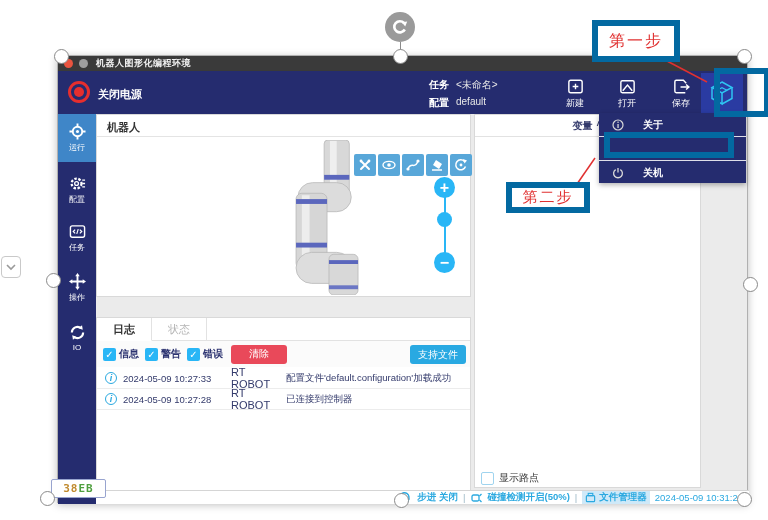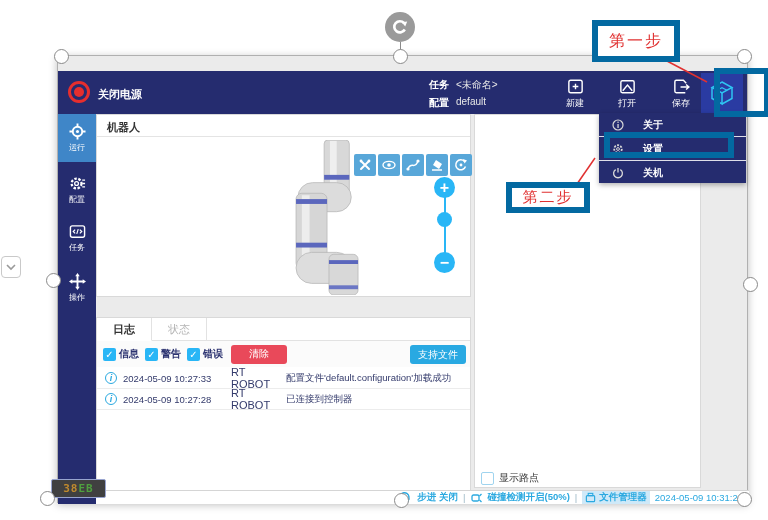--- a/index.html
+++ b/index.html
@@ -83,21 +83,21 @@
   .pbtn.lit { border:2px solid #ffffff; color:#ffffff; }
 
   
   #statusbar { left:38px; top:434px; width:653px; height:14px; background:#fff; border-top:1px solid #d5d5d5;
     display:flex; align-items:center; justify-content:flex-end; padding-right:6px; gap:5px; font-size:9.5px; }
   .sb-txt { color:#2ba9e0; font-weight:bold; }
   .sb-sep { color:#9db8c6; }
   #fm-chip { background:#cfe9f8; display:flex; align-items:center; gap:3px; padding:0 3px; height:13px; }
   #sb-time { color:#2ba9e0; }
 
-  #badge { left:-7px; top:423px; width:55px; height:19px; background:#404040; border:1px solid #98a4cf; border-radius:2px;
+  #badge { left:-7px; top:423px; width:55px; height:19px; background:#ffffff; border:1px solid #98a4cf; border-radius:2px;
     display:flex; align-items:center; justify-content:center; font-family:"DejaVu Sans Mono",monospace; font-size:11px; font-weight:bold; letter-spacing:1px; }
   #badge .p1 { color:#c08a2e; } #badge .p2 { color:#4f9f3f; }
 
   
   #dropdown { left:541px; top:57px; width:147px; height:70px; background:#252c6f; z-index:40; box-shadow:0 2px 5px rgba(0,0,0,.3); }
   .menu-item { position:absolute; left:0; width:147px; height:23px; display:flex; align-items:center; color:#fff; font-size:10px; font-weight:bold;gap:8px; }
   .menu-item .mi { margin-left:13px; margin-right:11px; display:flex; }
   .menu-sep { position:absolute; left:0; width:147px; height:1px; background:rgba(255,255,255,.85); }
 
   
@@ -127,20 +127,25 @@
   </div>
 
   <div class="abs" id="edge-chevron">
     <svg width="10" height="7" viewBox="0 0 10 7">
       <path d="M1,1 L5,5 L9,1" fill="none" stroke="#9a9a9a" stroke-width="1.6"></path>
     </svg>
   </div>
 
   <div class="abs" id="appwin">
 
+    <div class="abs" id="titlebar">
+      <div class="tb-btn tb-close"></div>
+      <div class="tb-btn tb-min"></div>
+      <span id="win-title">机器人图形化编程环境</span>
+    </div>
 
     <div class="abs" id="toolbar">
       <div class="abs" id="power-icon"></div>
       <span class="abs" id="power-label">关闭电源</span>
 
       <span class="abs tk-lab" style="left:371px;top:7px;">任务</span>
       <span class="abs tk-val" style="left:398px;top:7px;">&lt;未命名&gt;</span>
       <span class="abs tk-lab" style="left:371px;top:25px;">配置</span>
       <span class="abs tk-val" style="left:398px;top:25px;">default</span>
 
@@ -203,20 +208,29 @@
       </div>
       <div class="side-item" style="top:150px;">
         <svg width="17" height="17" viewBox="0 0 18 18">
           <path d="M9,3 V15 M3,9 H15" stroke="#fff" stroke-width="2"></path>
           <polygon points="9,0 6.6,3.5 11.4,3.5" fill="#fff"></polygon>
           <polygon points="9,18 6.6,14.5 11.4,14.5" fill="#fff"></polygon>
           <polygon points="0,9 3.5,6.6 3.5,11.4" fill="#fff"></polygon>
           <polygon points="18,9 14.5,6.6 14.5,11.4" fill="#fff"></polygon>
         </svg>
         <span class="lbl">操作</span>
+      </div>
+      <div class="side-item" style="top:200px;">
+        <svg width="17" height="17" viewBox="0 0 18 18">
+          <path d="M3,9 a6,6 0 0 1 10,-4.4" fill="none" stroke="#fff" stroke-width="2.2"></path>
+          <path d="M15,9 a6,6 0 0 1 -10,4.4" fill="none" stroke="#fff" stroke-width="2.2"></path>
+          <polygon points="13.8,1.2 14.6,6 10,4.6" fill="#fff"></polygon>
+          <polygon points="4.2,16.8 3.4,12 8,13.4" fill="#fff"></polygon>
+        </svg>
+        <span class="lbl">IO</span>
       </div>
     </div>
 
     <div class="abs panel" id="robot-panel">
       <span class="abs" id="robot-title">机器人</span>
       <div class="abs" id="robot-head-line"></div>
 
       <svg class="abs" style="left:135px;top:25px;" width="130" height="155" viewBox="0 0 130 160">
         <rect x="93" y="0" width="26" height="58" rx="4" fill="#d8d8d8" stroke="#b6b6b6" stroke-width="0.8"></rect>
         <rect x="99" y="1" width="7" height="55" fill="#efefef"></rect>
@@ -296,20 +310,24 @@
       </div>
       <div class="log-row" style="top:71px;">
         <div class="info-ic">i</div>
         <span class="log-time">2024-05-09 10:27:28</span>
         <span class="log-src">RT ROBOT</span>
         <span class="log-msg">已连接到控制器</span>
       </div>
     </div>
 
     <div class="abs panel" id="var-panel">
+      <div class="abs" id="var-head">
+        <span>变量</span>
+        <span>^</span>
+      </div>
       <div class="abs" id="wp-row">
         <div id="wp-chk"></div>
         <span id="wp-lab">显示路点</span>
       </div>
     </div>
 
 
     <div class="abs" id="statusbar">
       <svg width="12" height="11" viewBox="0 0 12 11">
         <path d="M2,9 A4.5,4.5 0 1 1 8,8" fill="none" stroke="#2ba9e0" stroke-width="1.4"></path>
@@ -343,29 +361,20 @@
         <span class="mi">
           <svg width="12" height="12" viewBox="0 0 12 12">
               <circle cx="6" cy="6" r="5" fill="none" stroke="#d8d8d8" stroke-width="1.2"></circle>
               <rect x="5.4" y="5" width="1.3" height="4" fill="#d8d8d8"></rect>
               <rect x="5.4" y="2.6" width="1.3" height="1.3" fill="#d8d8d8"></rect>
             </svg>
         </span>
         <span>关于</span>
       </div>
       <div class="menu-sep" style="top:23px;"></div>
-      <div class="menu-item" style="top:24px;">
-        <span class="mi">
-          <svg width="12" height="12" viewBox="0 0 12 12">
-              <circle cx="6" cy="6" r="3.8" fill="none" stroke="#d8d8d8" stroke-width="1.8" stroke-dasharray="2 1.3"></circle>
-              <circle cx="6" cy="6" r="1.4" fill="none" stroke="#d8d8d8" stroke-width="1"></circle>
-            </svg>
-        </span>
-        <span>设置</span>
-      </div>
       <div class="menu-sep" style="top:47px;"></div>
       <div class="menu-item" style="top:48px;">
         <span class="mi">
           <svg width="12" height="12" viewBox="0 0 12 12">
               <path d="M3.7,2.6 a4.4,4.4 0 1 0 4.6,0" fill="none" stroke="#d8d8d8" stroke-width="1.3"></path>
               <path d="M6,1 V5.5" stroke="#d8d8d8" stroke-width="1.3"></path>
             </svg>
         </span>
         <span>关机</span>
       </div>

